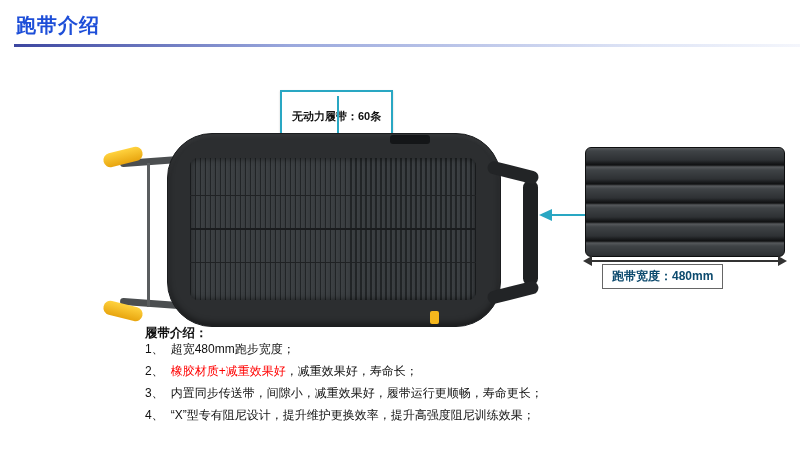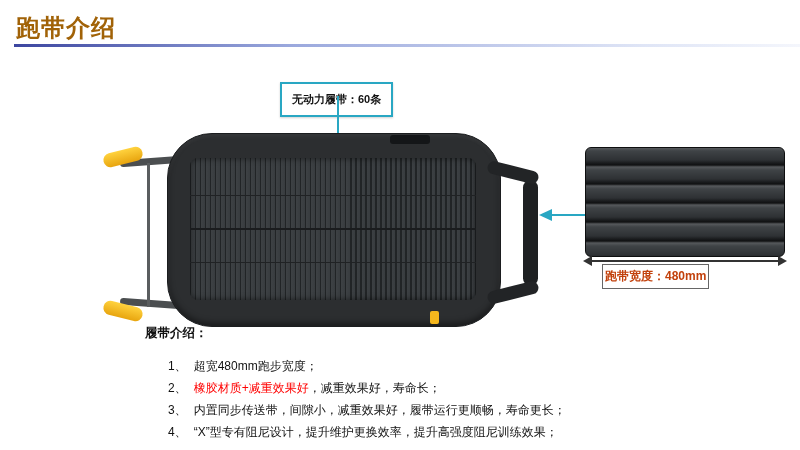--- a/index.html
+++ b/index.html
@@ -1,26 +1,26 @@
 <!DOCTYPE html>
 <html><head>
 <meta charset="utf-8">
 <style>
   html,body{margin:0;padding:0;background:#fff;}
   .slide{position:relative;width:800px;height:450px;background:#ffffff;overflow:hidden;
          font-family:"Liberation Sans","DejaVu Sans",sans-serif;color:#111;}
 
   
-  .title{position:absolute;left:16px;top:12px;font-size:24px;font-weight:bold;
-         color:#a16207;letter-spacing:1px;}
+  .title{position:absolute;left:16px;top:12px;font-size:20px;font-weight:bold;
+         color:#1d4ed8;letter-spacing:1px;}
   .title-rule{position:absolute;left:14px;top:44px;width:786px;height:3px;
          background:linear-gradient(90deg,#3c46a0 0%,#9aa8dd 35%,#dfe5f6 80%,#f4f6fc 100%);}
 
   
-  .callout{position:absolute;left:280px;top:82px;padding:8px 10px;background:#fff;
+  .callout{position:absolute;left:280px;top:90px;padding:17px 10px;background:#fff;
          border:2px solid #29a7c3;font-size:11px;font-weight:bold;color:#111;
          box-shadow:0 1px 2px rgba(0,0,0,.18);white-space:nowrap;}
   .v-connector{position:absolute;left:337px;top:96px;width:2px;height:90px;background:#29a7c3;}
   .h-measure{position:absolute;left:200px;top:185px;width:273px;height:2px;background:#29a7c3;}
   .tick{position:absolute;top:180px;width:2px;height:12px;background:#29a7c3;}
   .tick-l{left:199px;} .tick-r{left:471px;}
 
   
   .treadmill{position:absolute;left:95px;top:108px;width:460px;height:225px;}
   .treadmill div{position:absolute;}
@@ -55,27 +55,27 @@
   .belt-detail{position:absolute;left:585px;top:147px;width:200px;height:110px;border-radius:6px;
          border:1px solid #0e0f10;box-sizing:border-box;
          background:repeating-linear-gradient(180deg,#56595c 0px,#3f4346 3px,#2e3134 12px,#1a1c1e 15px,#101112 17px,#56595c 19px);}
 
   
   .width-line{position:absolute;left:589px;top:260px;width:192px;height:2px;background:#333;}
   .width-arrow-l{position:absolute;left:583px;top:256px;width:0;height:0;
          border-top:5px solid transparent;border-bottom:5px solid transparent;border-right:9px solid #333;}
   .width-arrow-r{position:absolute;left:778px;top:256px;width:0;height:0;
          border-top:5px solid transparent;border-bottom:5px solid transparent;border-left:9px solid #333;}
-  .width-label{position:absolute;left:602px;top:264px;padding:3px 2px;background:#fff;
-         border:1px solid #666;font-size:12px;font-weight:bold;color:#c2410c;white-space:nowrap;}
+  .width-label{position:absolute;left:602px;top:264px;padding:3px 9px;background:#fff;
+         border:1px solid #666;font-size:12px;font-weight:bold;color:#0c4a6e;white-space:nowrap;}
 
   
   .desc{position:absolute;left:145px;top:326px;width:630px;font-size:12px;line-height:1.25;}
-  .desc-heading{font-weight:bold;font-size:12.5px;margin-bottom:17px;}
-  .desc-item{margin-bottom:7px;white-space:nowrap;margin-left:23px;}
+  .desc-heading{font-weight:bold;font-size:12.5px;margin-bottom:0;}
+  .desc-item{margin-bottom:7px;white-space:nowrap;}
   .desc-item .num{margin-right:7px;}
   .red{color:#ff0000;}
 </style>
 </head>
 <body>
 
 <div class="slide">
 
   <div class="title">跑带介绍</div>
   <div class="title-rule"></div>

